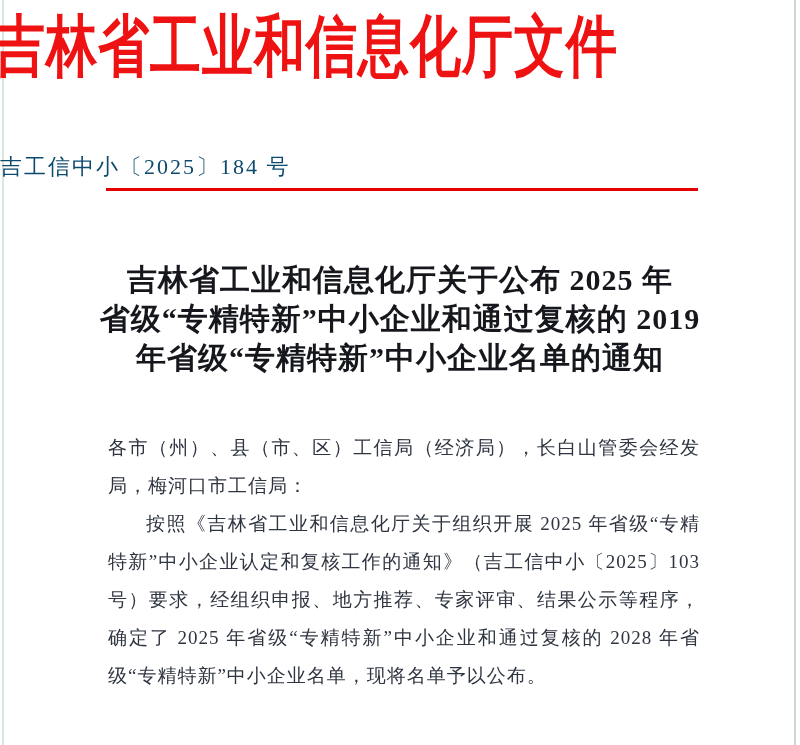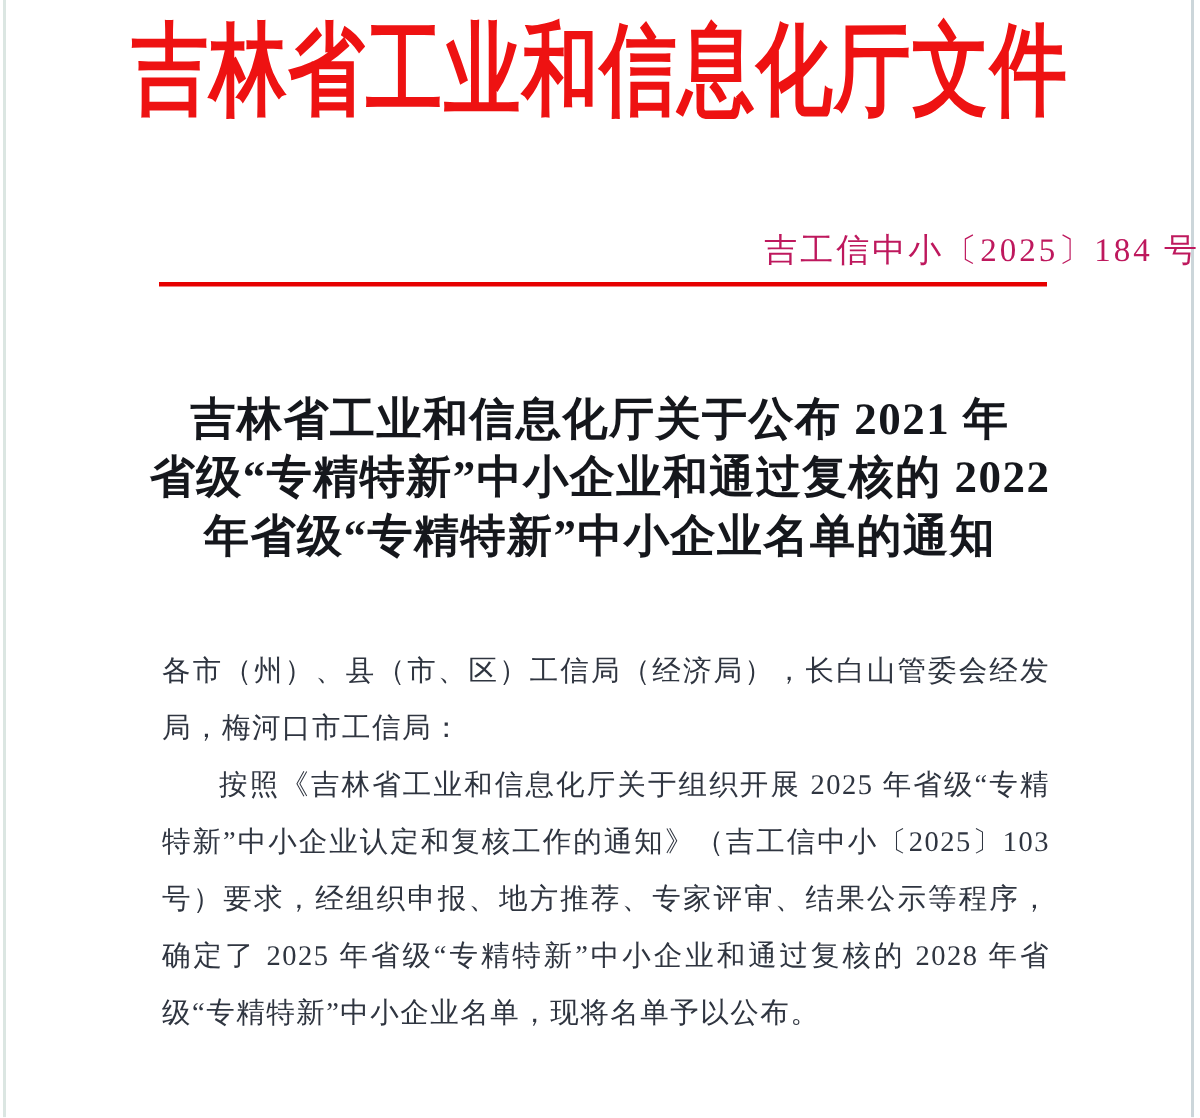--- a/index.html
+++ b/index.html
@@ -26,43 +26,42 @@
     width: 2px;
   }
   .edge-left  { left: 2px;  background: #dbe6e2; }
   .edge-right { right: 4px; background: #ccd6da; }
 
   .letterhead {
     position: absolute;
     top: 2px;
     left: 0;
     width: 100%;
-    text-align: center;
   }
   .letterhead-title {
     display: inline-block;
     margin: 0;
     font-size: 50px;
     font-weight: bold;
     color: var(--header-red);
     letter-spacing: 1px;
     white-space: nowrap;
     transform: scale(1.02, 1.34);
     transform-origin: center top;
   }
 
   .doc-number {
     position: absolute;
     top: 152px;
     left: 0;
     width: 100%;
-    text-align: right;
+    text-align: left;
     font-size: 22px;
     line-height: 30px;
-    color: #be185d;
+    color: #0c4a6e;
     letter-spacing: 2px;
     white-space: nowrap;
   }
 
   .red-rule {
     position: absolute;
     top: 188px;
     left: 106px;
     width: 592px;
     height: 3px;
@@ -107,22 +106,22 @@
 
   <header class="letterhead">
     <h1 class="letterhead-title">吉林省工业和信息化厅文件</h1>
   </header>
 
   <div class="doc-number">吉工信中小〔2025〕184 号</div>
 
   <div class="red-rule"></div>
 
   <h2 class="notice-title">
-    <span class="title-line">吉林省工业和信息化厅关于公布 2021 年</span>
-    <span class="title-line">省级“专精特新”中小企业和通过复核的 2022</span>
+    <span class="title-line">吉林省工业和信息化厅关于公布 2025 年</span>
+    <span class="title-line">省级“专精特新”中小企业和通过复核的 2019</span>
     <span class="title-line">年省级“专精特新”中小企业名单的通知</span>
   </h2>
 
   <main class="body-text">
     <p class="salutation">各市（州）、县（市、区）工信局（经济局），长白山管委会经发局，梅河口市工信局：</p>
     <p class="indent">按照《吉林省工业和信息化厅关于组织开展 2025 年省级“专精特新”中小企业认定和复核工作的通知》（吉工信中小〔2025〕103 号）要求，经组织申报、地方推荐、专家评审、结果公示等程序，确定了 2025 年省级“专精特新”中小企业和通过复核的 2028 年省级“专精特新”中小企业名单，现将名单予以公布。</p>
   </main>
 </div>
 
 </body></html>

